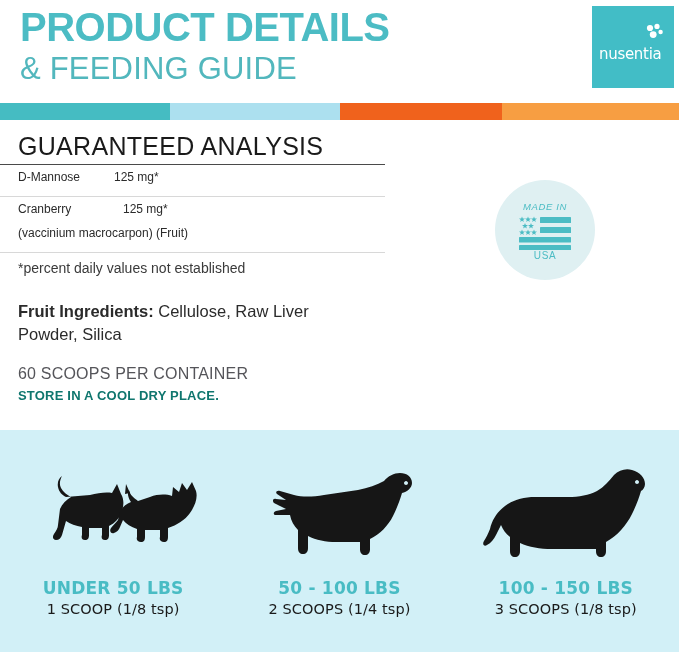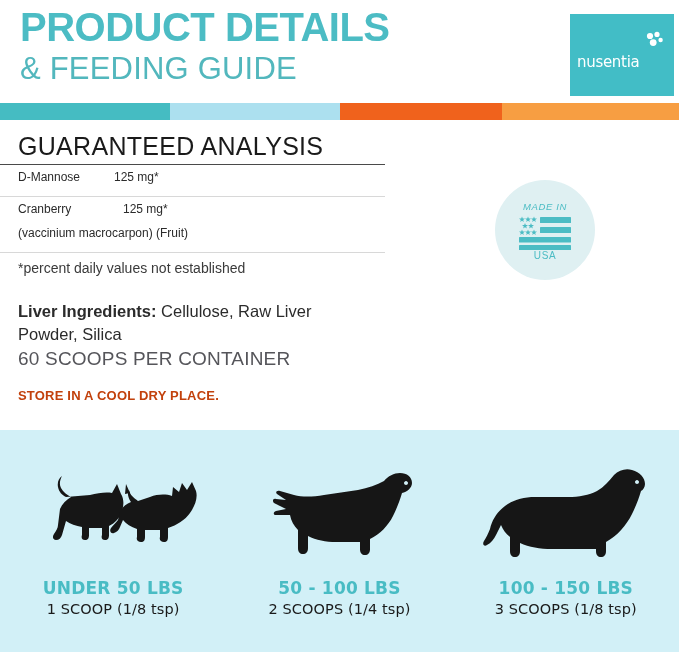--- a/index.html
+++ b/index.html
@@ -38,25 +38,24 @@
     font-size: 31px;
     font-weight: normal;
     letter-spacing: 0.2px;
     color: #52b7bd;
     line-height: 38px;
     white-space: nowrap;
   }
   .logo-box {
     position: absolute;
     right: 5px;
-    top: 14px;
+    top: 6px;
     width: 82px;
     height: 82px;
     background: #42bdc6;
-    padding-left: 22px;
   }
   .logo-word {
     position: absolute;
     left: 7px;
     bottom: 25px;
     color: #ffffff;
     font-size: 15px;
     letter-spacing: -0.3px;
     font-family: "DejaVu Sans", sans-serif;
   }
@@ -122,33 +121,33 @@
     top: 180px;
     width: 345px;
     font-size: 16.5px;
     color: #2b2b2b;
     line-height: 23px;
   }
   .other-ing b { font-weight: bold; }
   .scoops {
     position: absolute;
     left: 18px;
-    top: 228px;
-    font-size: 19px;
+    top: 245px;
+    font-size: 16px;
     letter-spacing: 0.2px;
     color: #55555a;
   }
   .store {
     position: absolute;
     left: 18px;
     top: 268px;
     font-size: 13px;
     font-weight: bold;
     letter-spacing: 0.2px;
-    color: #c2410c;
+    color: #0f766e;
   }
 
   
   .usa-badge {
     position: absolute;
     left: 495px;
     top: 60px;
     width: 100px;
     height: 100px;
     border-radius: 50%;
@@ -274,21 +273,21 @@
     <span class="ga-name" style="width:105px">Cranberry</span><span class="ga-amt">125 mg*</span>
   </div>
 
   <div class="ga-row" style="top:106px">(vaccinium macrocarpon)  (Fruit)</div>
 
   <div class="rule rule-light" style="top:132px"></div>
 
   <div class="footnote">*percent daily values not established</div>
 
   <div class="other-ing">
-    <b>Liver Ingredients:</b>
+    <b>Fruit Ingredients:</b>
     <span>Cellulose, Raw Liver Powder, Silica</span>
   </div>
 
   <div class="scoops">60 SCOOPS PER CONTAINER</div>
   <div class="store">STORE IN A COOL DRY PLACE.</div>
 
   <div class="usa-badge">
     <div class="usa-top">MADE IN</div>
     <span class="usa-flag">
       <svg width="52" height="34" viewBox="0 0 52 34">

